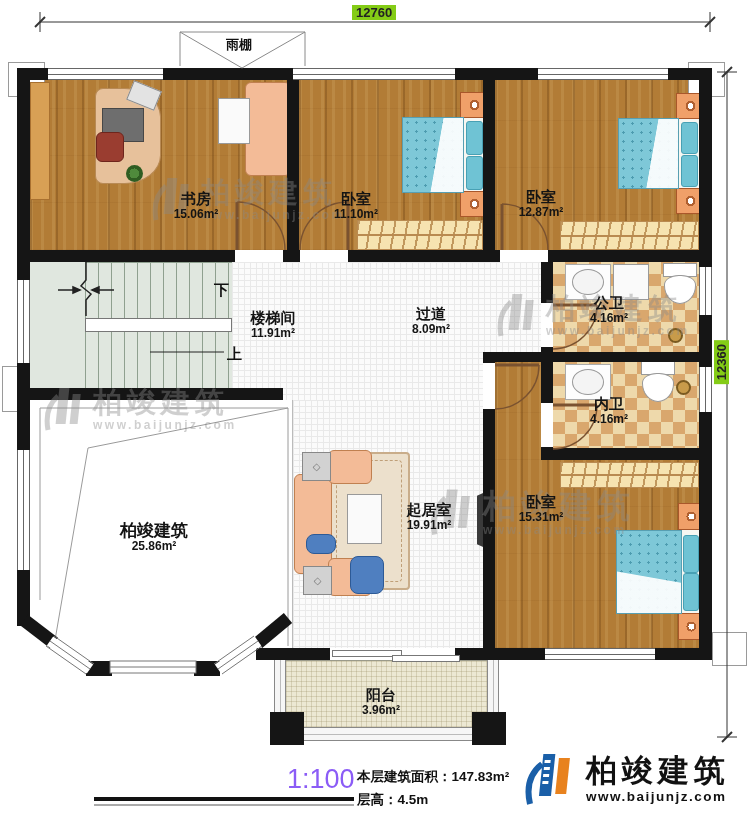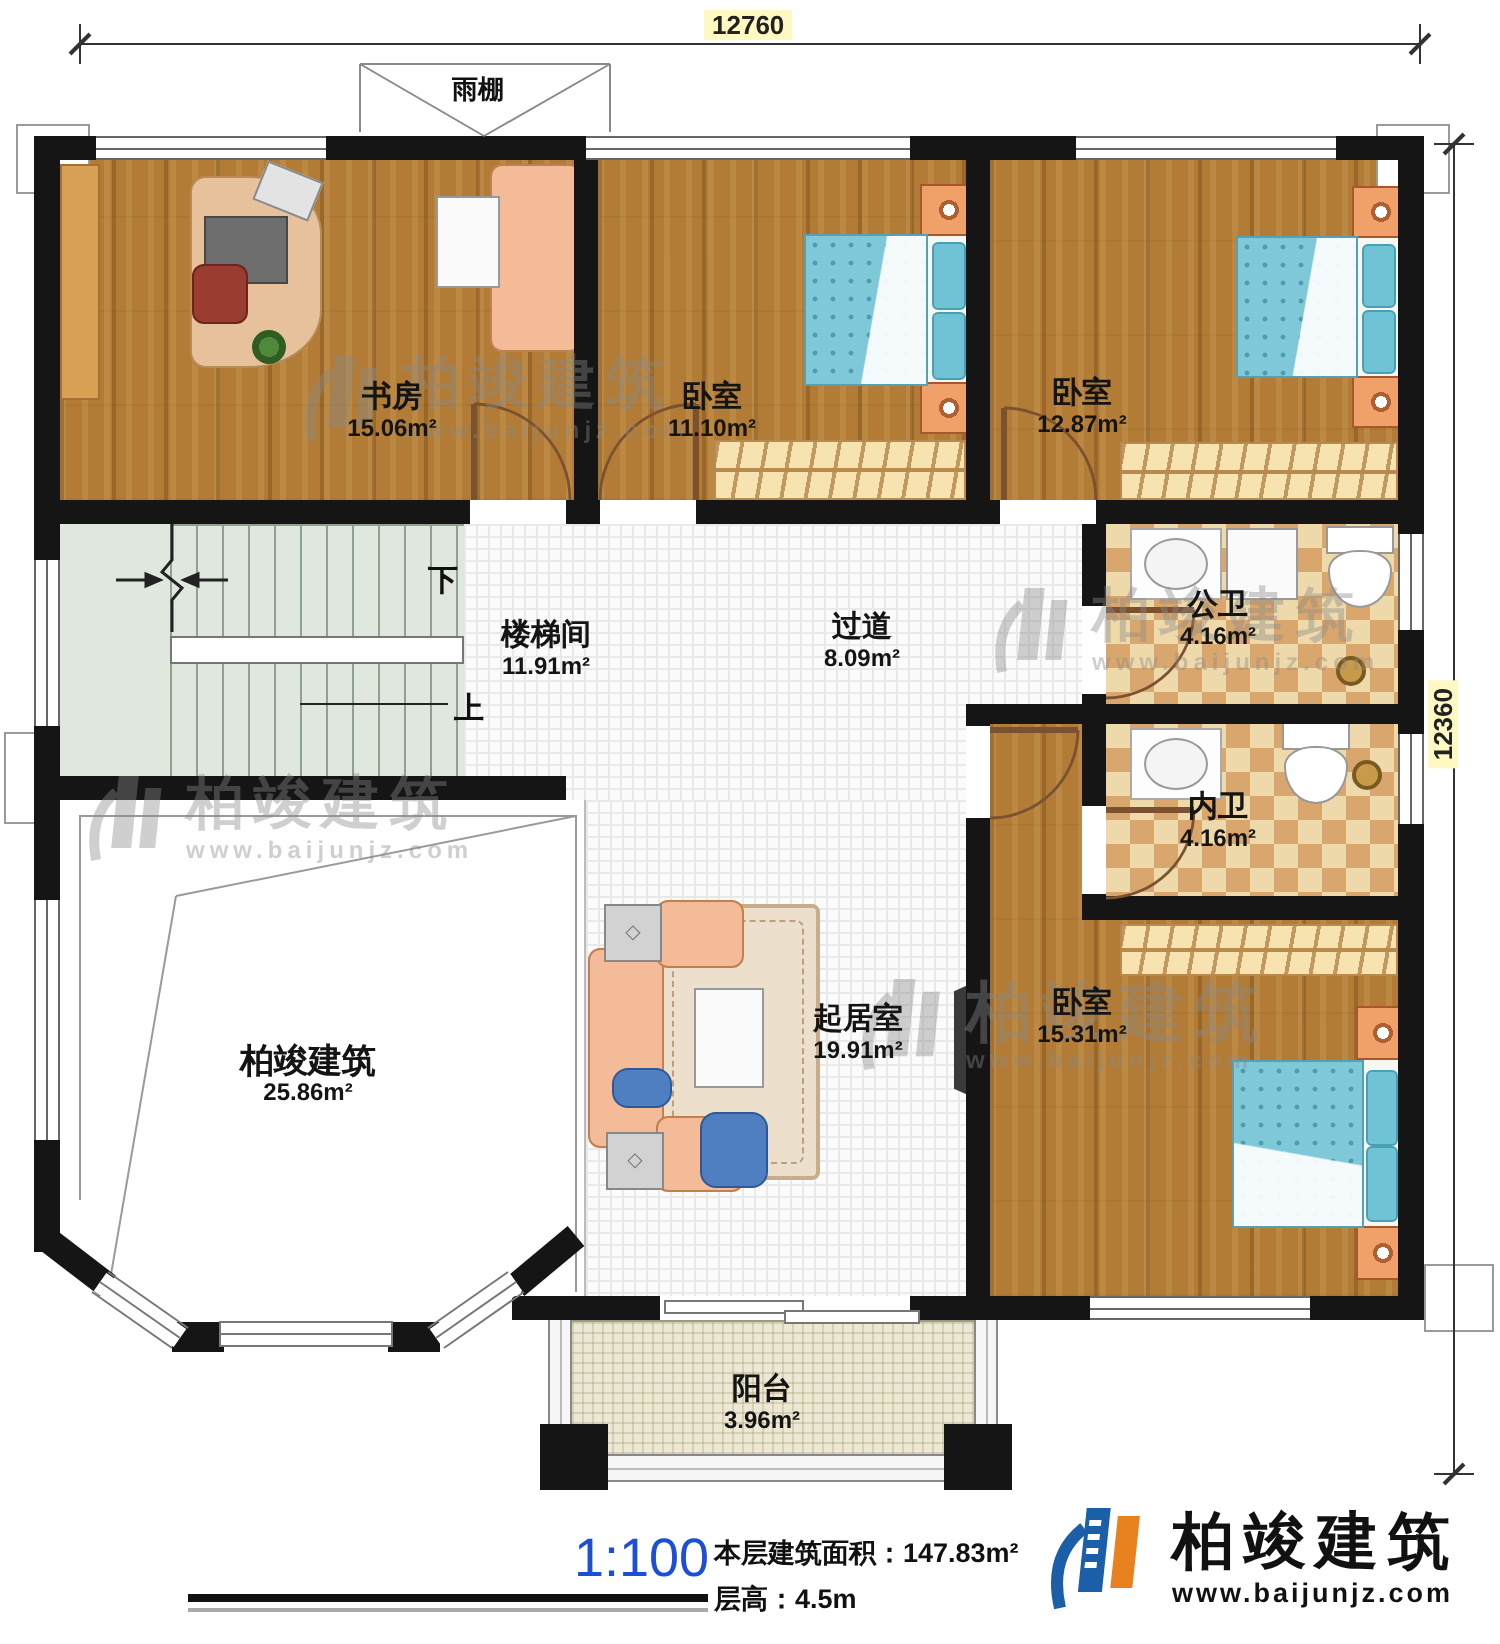--- a/index.html
+++ b/index.html
@@ -68,34 +68,34 @@
   .sink-basin{position:absolute;inset:4px 6px;border:1px solid #999;border-radius:50%;background:#f4f4f4;}
   .knob{background:#c89b4a;border:2px solid #7a5a20;border-radius:50%;z-index:11;}
   .person{background:#4f7fc0;border:1px solid #2d5a96;border-radius:8px;z-index:13;}
   .tv{background:#3a3a3a;clip-path:polygon(100% 0,100% 100%,0 88%,0 12%);z-index:12;}
   
   .rlabel{position:absolute;z-index:50;text-align:center;transform:translateX(-50%);
      color:#141414;line-height:1.12;white-space:nowrap;}
   .rname{font-size:15px;font-weight:bold;}
   .rarea{font-size:12px;font-weight:bold;}
   .dirlabel{position:absolute;z-index:50;font-size:15px;font-weight:bold;color:#111;}
-  .dim-label{position:absolute;z-index:35;font-size:13px;font-weight:bold;color:#222;background:#fef9c3;padding:0 4px;}
+  .dim-label{position:absolute;z-index:35;font-size:13px;font-weight:bold;color:#222;background:#84cc16;padding:0 4px;}
   .dim-label.vert{writing-mode:vertical-rl;transform:rotate(180deg);padding:4px 0;}
   .canopy-label{position:absolute;z-index:35;font-size:13px;font-weight:bold;color:#111;background:#fff;padding:0 2px;}
   
   .wm{position:absolute;z-index:40;display:flex;align-items:center;gap:5px;opacity:.40;pointer-events:none;}
   .wm-name{font-size:29px;font-weight:bold;color:#8a8a8a;letter-spacing:5px;line-height:1;}
   .wm-url{font-size:12px;font-weight:bold;color:#8a8a8a;letter-spacing:2.5px;line-height:1;margin-top:2px;}
   .wm.big .wm-name{font-size:33px;}
   
   .tb-title{position:absolute;left:96px;top:754px;font-size:37px;font-weight:bold;color:#111;
      letter-spacing:3px;z-index:60;}
   .tb-rule1{position:absolute;left:94px;top:797px;width:260px;height:4px;background:#111;z-index:60;}
   .tb-rule2{position:absolute;left:94px;top:804px;width:260px;height:2px;background:#aaa;z-index:60;}
-  .tb-scale{position:absolute;left:287px;top:764px;font-size:27px;color:#1d4ed8;z-index:60;}
+  .tb-scale{position:absolute;left:287px;top:764px;font-size:27px;color:#8b5cf6;z-index:60;}
   .tb-line{position:absolute;font-size:13.5px;font-weight:bold;color:#111;z-index:60;}
   .logo{position:absolute;left:522px;top:748px;display:flex;align-items:center;gap:8px;z-index:60;}
   .logo-name{font-size:31px;font-weight:bold;color:#111;letter-spacing:5px;line-height:1;}
   .logo-url{font-size:13.5px;font-weight:bold;color:#111;letter-spacing:1.5px;margin-top:3px;}
   svg.overlay{position:absolute;left:0;top:0;z-index:30;pointer-events:none;}
 </style>
 </head>
 <body>
 
 <div id="stage">

